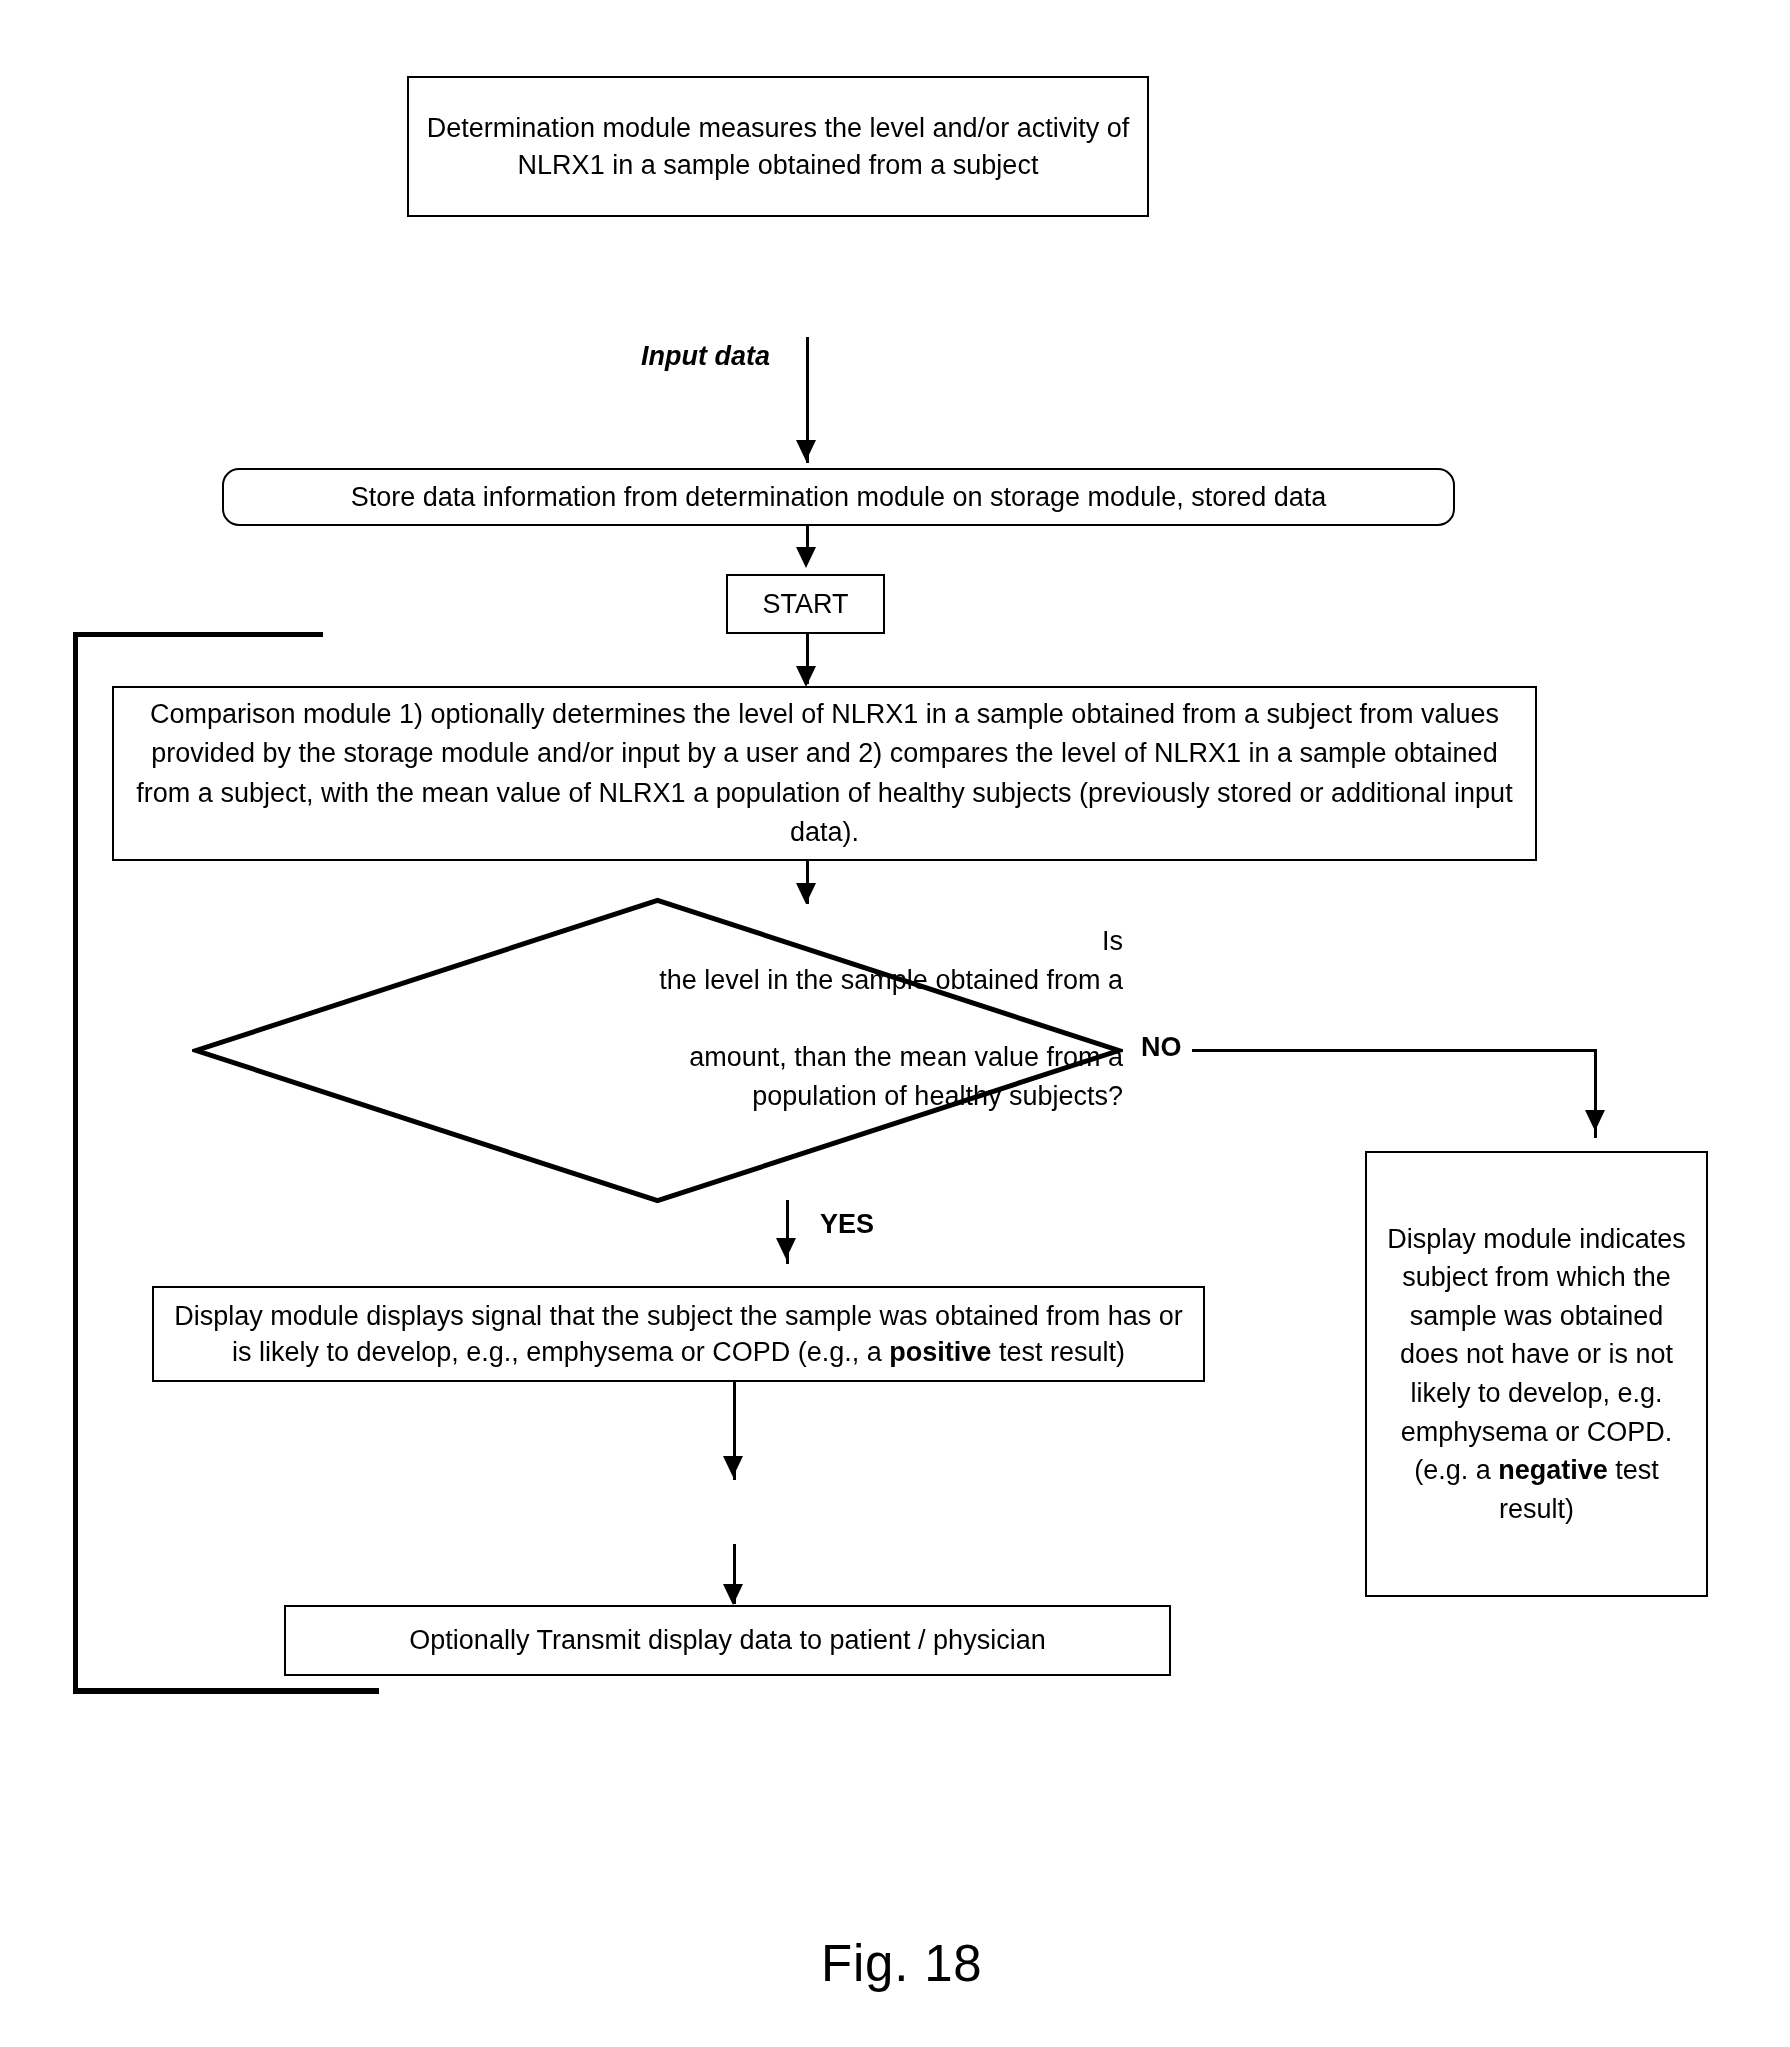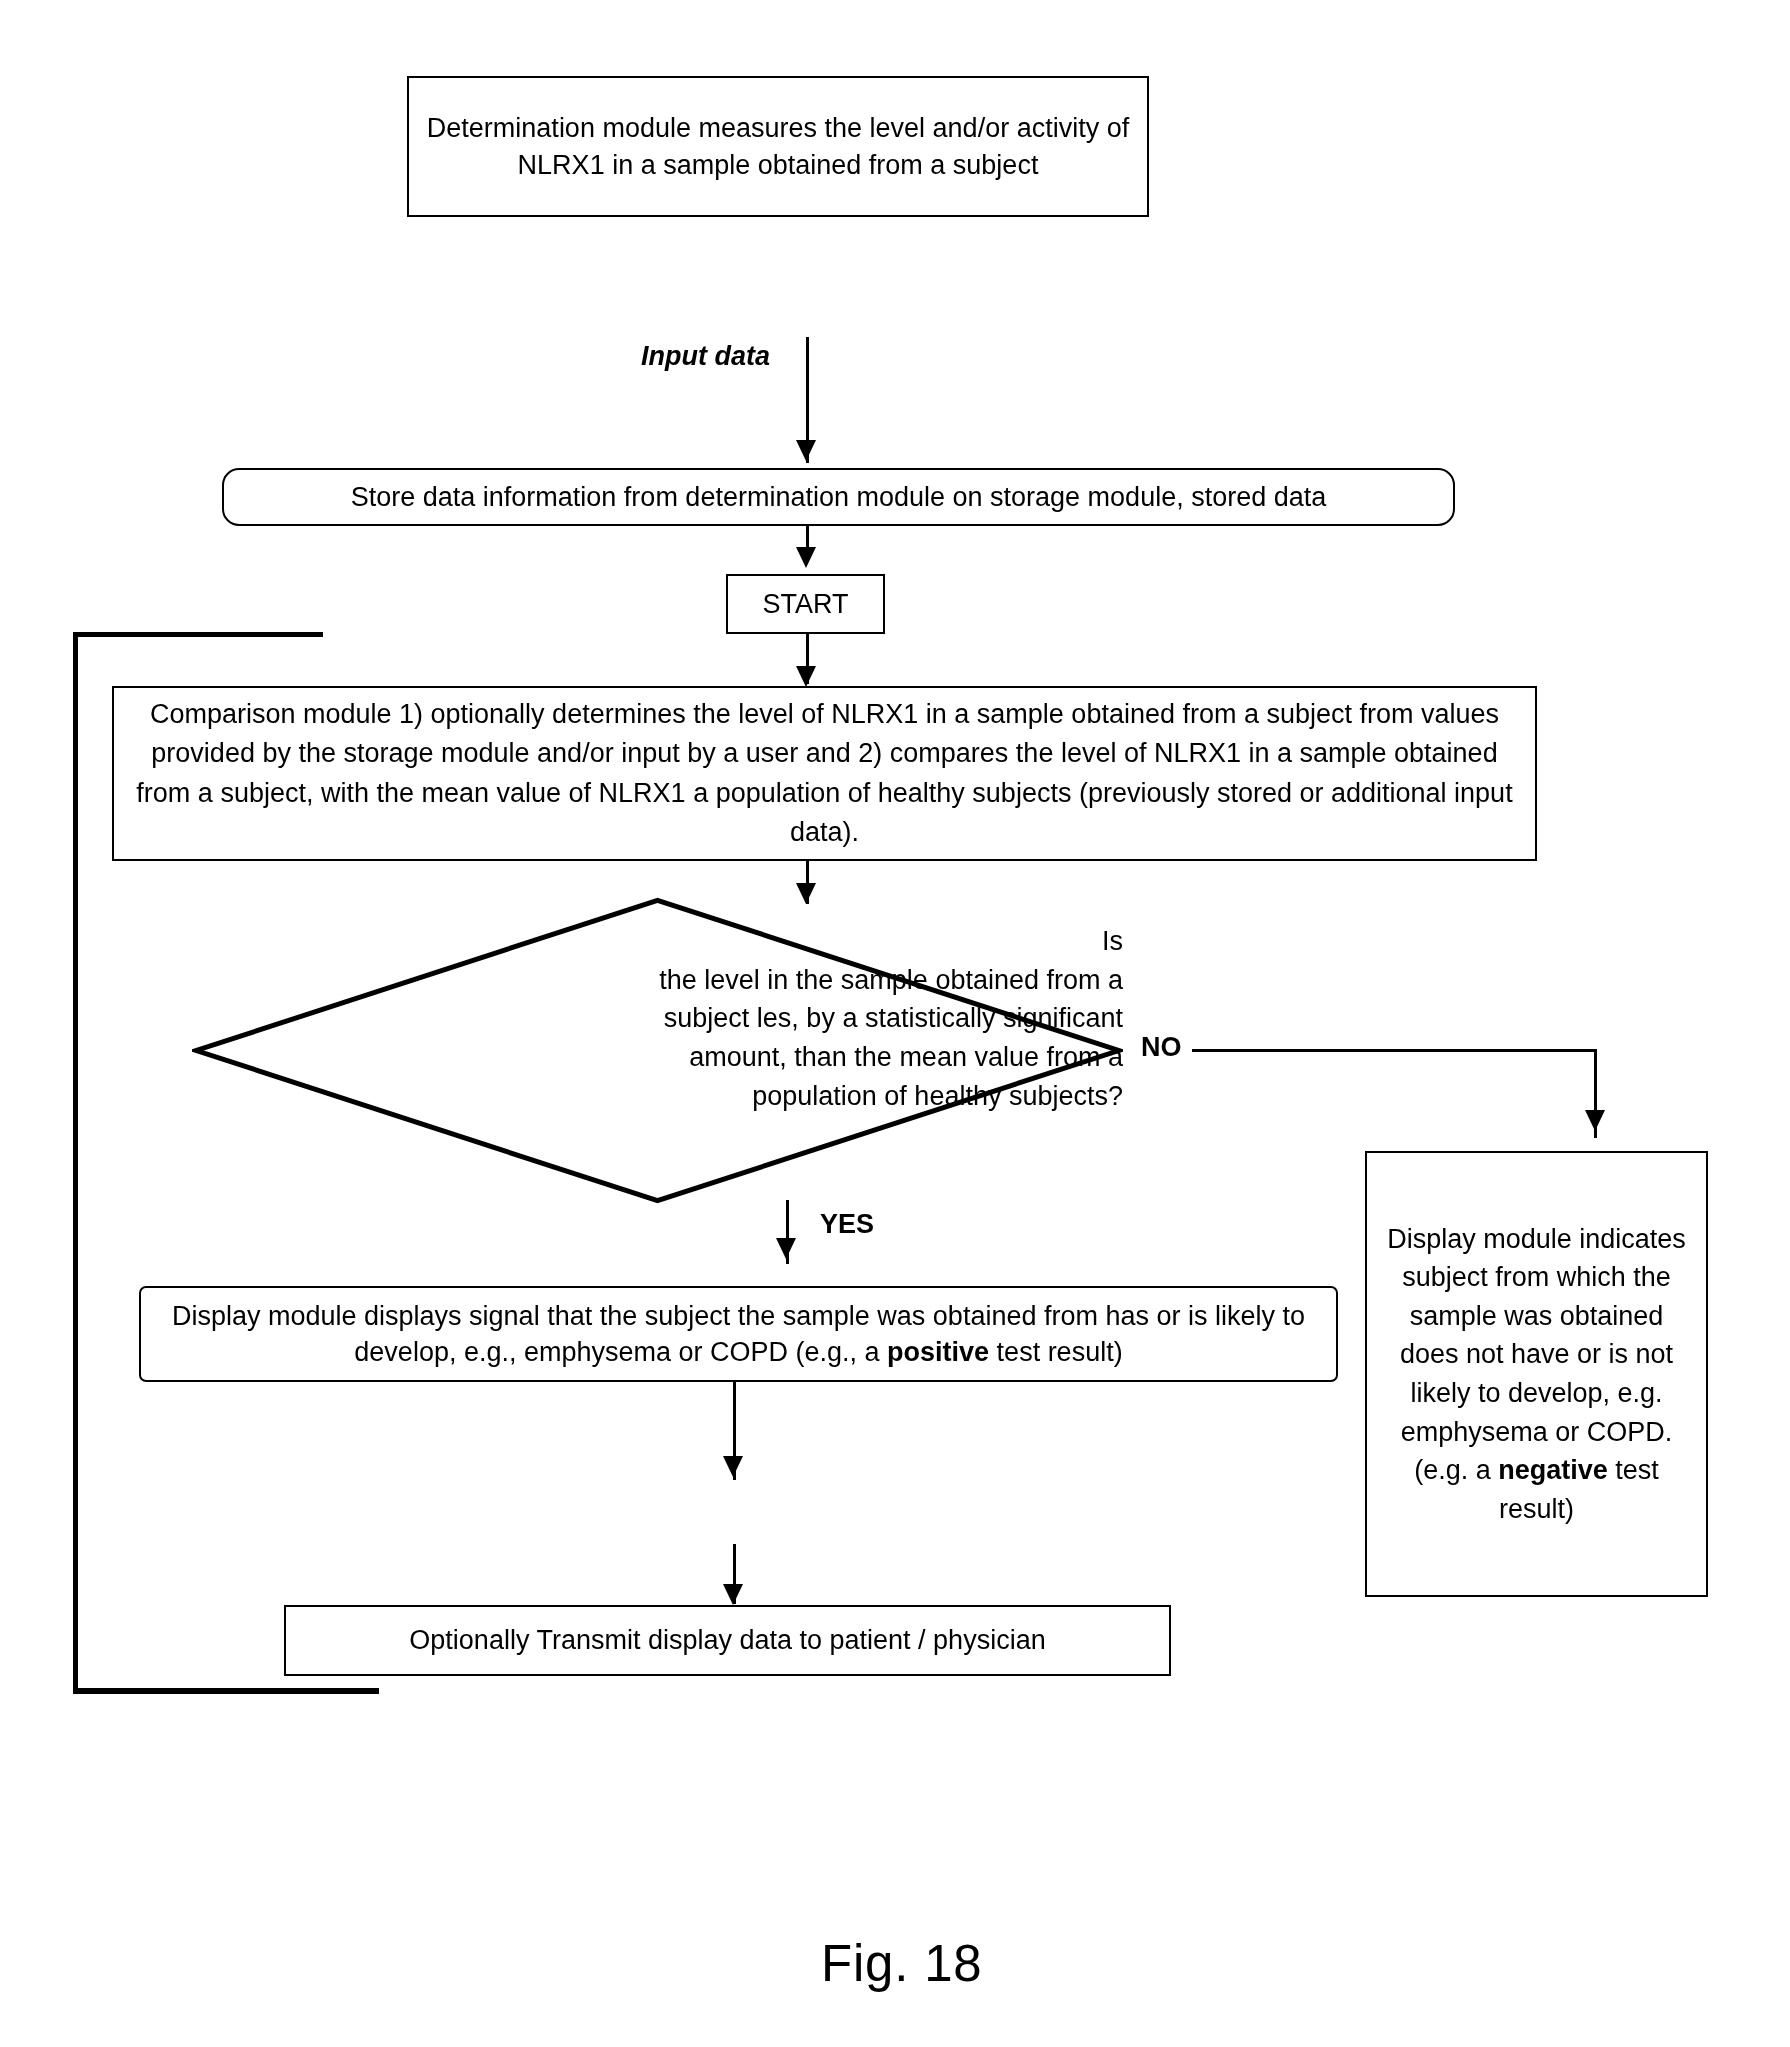--- a/index.html
+++ b/index.html
@@ -121,35 +121,34 @@
 
   <div class="vline" style="left:806px; top:861px; height:43px;"></div>
   <div class="arrowhead arrow-down" style="left:796px; top:883px;"></div>
 
   <div class="diamond-wrap" style="left:192px; top:897px; width:931px; height:307px;">
     <svg width="931" height="307" viewBox="0 0 1126 372">
       <polygon points="563,4 1122,186 563,368 4,186" fill="#ffffff" stroke="#000000" stroke-width="6"></polygon>
     </svg>
     <div class="diamond-text" style="left:0; top:25px; width:931px; padding-left:98px; box-sizing:border-box;">Is</div>
     <div class="diamond-text" style="left:0; top:64px; width:931px; padding-left:98px; box-sizing:border-box;">the level in the sample obtained from a</div>
-    <div class="diamond-text" style="left:0; top:102px; width:931px; padding-left:98px; box-sizing:border-box;">subject les, by a statistically significant</div>
     <div class="diamond-text" style="left:0; top:141px; width:931px; padding-left:98px; box-sizing:border-box;">amount, than the mean value from a</div>
     <div class="diamond-text" style="left:0; top:180px; width:931px; padding-left:98px; box-sizing:border-box;">population of healthy subjects?</div>
   </div>
 
   <div class="hline" style="left:1192px; top:1049px; width:405px;"></div>
   <div class="vline" style="left:1594px; top:1049px; height:89px;"></div>
   <div class="arrowhead arrow-down" style="left:1585px; top:1110px;"></div>
   <div class="label" style="left:1141px; top:1032px;">NO</div>
 
   <div class="vline" style="left:786px; top:1200px; height:64px;"></div>
   <div class="arrowhead arrow-down" style="left:776px; top:1238px;"></div>
   <div class="label" style="left:820px; top:1209px;">YES</div>
 
-  <div class="box" style="left:139px; top:1286px; width:1199px; height:96px;border-radius:7px;">
+  <div class="box" style="left:152px; top:1286px; width:1053px; height:96px;">
     <span class="inner"><span>Display module displays signal that the subject the sample was obtained from has or is likely to develop, e.g., emphysema or COPD (e.g., a </span><b>positive</b><span> test result)</span></span>
   </div>
 
   <div class="box" style="left:1365px; top:1151px; width:343px; height:446px; font-size:27px; line-height:1.43;">
     <span class="inner"><span>Display module indicates subject from which the sample was obtained does not have or is not likely to develop, e.g. emphysema or COPD. (e.g. a </span><b>negative</b><span> test result)</span></span>
   </div>
 
   <div class="vline" style="left:733px; top:1382px; height:98px;"></div>
   <div class="arrowhead arrow-down" style="left:723px; top:1456px;"></div>
 

